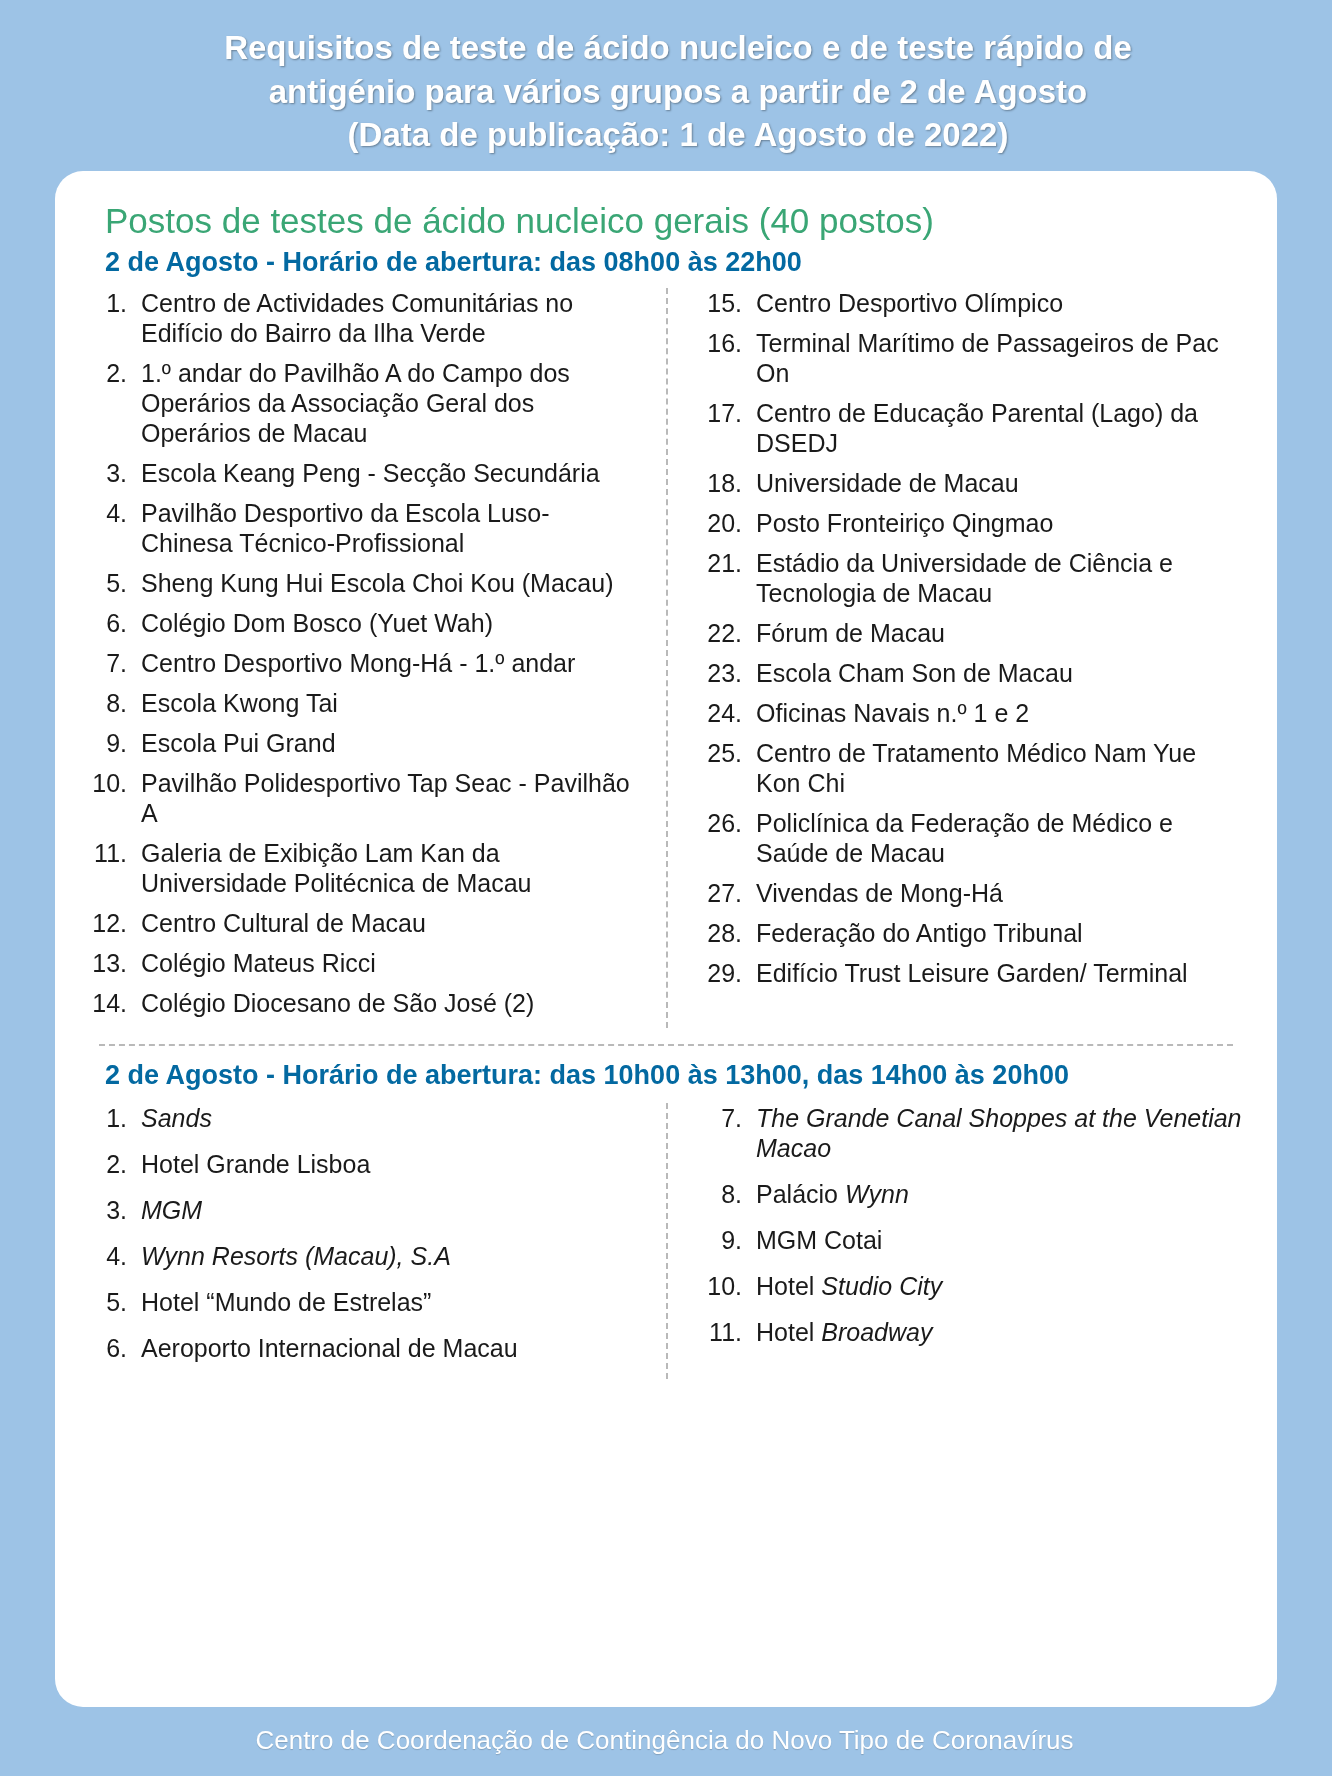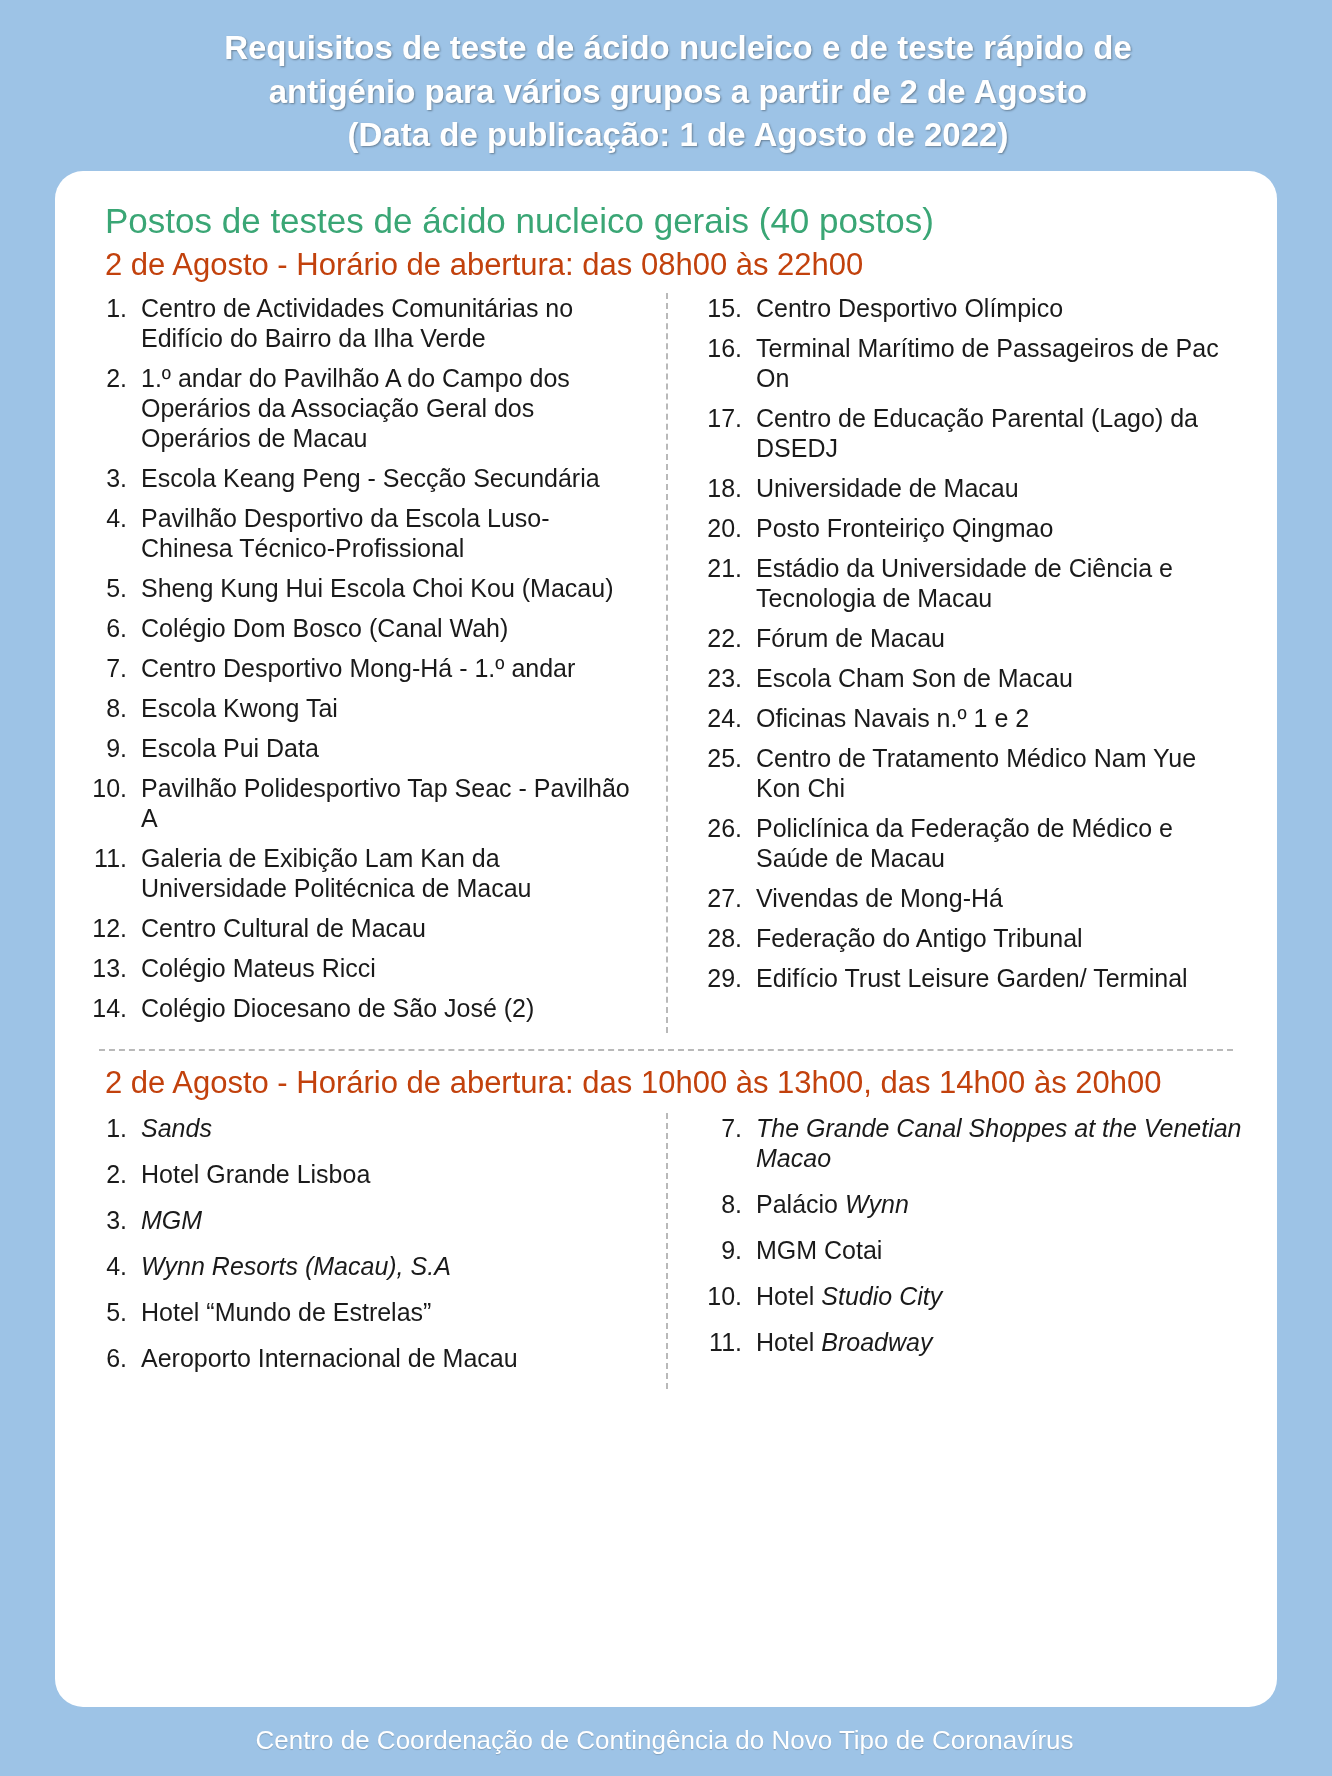--- a/index.html
+++ b/index.html
@@ -46,23 +46,23 @@
     flex-direction: column;
     overflow: hidden;
   }
   .section-title {
     color: #3aa675;
     font-size: 35px;
     font-weight: normal;
     margin: 4px 0 6px 16px;
   }
   .schedule-title {
-    color: #c2410c;
-    font-size: 31px;
-    font-weight: normal;
+    color: #0369a1;
+    font-size: 27px;
+    font-weight: bold;
     margin: 0 0 10px 16px;
   }
   .schedule-title.second {
     margin-top: 14px;
     margin-bottom: 12px;
   }
 
   .cols {
     display: flex;
     position: relative;
@@ -159,33 +159,33 @@
             <li>
               <span class="num">4.</span>
               <span class="txt">Pavilhão Desportivo da Escola Luso-Chinesa Técnico-Profissional</span>
             </li>
             <li>
               <span class="num">5.</span>
               <span class="txt">Sheng Kung Hui Escola Choi Kou (Macau)</span>
             </li>
             <li>
               <span class="num">6.</span>
-              <span class="txt">Colégio Dom Bosco (Canal Wah)</span>
+              <span class="txt">Colégio Dom Bosco (Yuet Wah)</span>
             </li>
             <li>
               <span class="num">7.</span>
               <span class="txt">Centro Desportivo Mong-Há - 1.º andar</span>
             </li>
             <li>
               <span class="num">8.</span>
               <span class="txt">Escola Kwong Tai</span>
             </li>
             <li>
               <span class="num">9.</span>
-              <span class="txt">Escola Pui Data</span>
+              <span class="txt">Escola Pui Grand</span>
             </li>
             <li>
               <span class="num">10.</span>
               <span class="txt">Pavilhão Polidesportivo Tap Seac - Pavilhão A</span>
             </li>
             <li>
               <span class="num">11.</span>
               <span class="txt">Galeria de Exibição Lam Kan da Universidade Politécnica de Macau</span>
             </li>
             <li>

